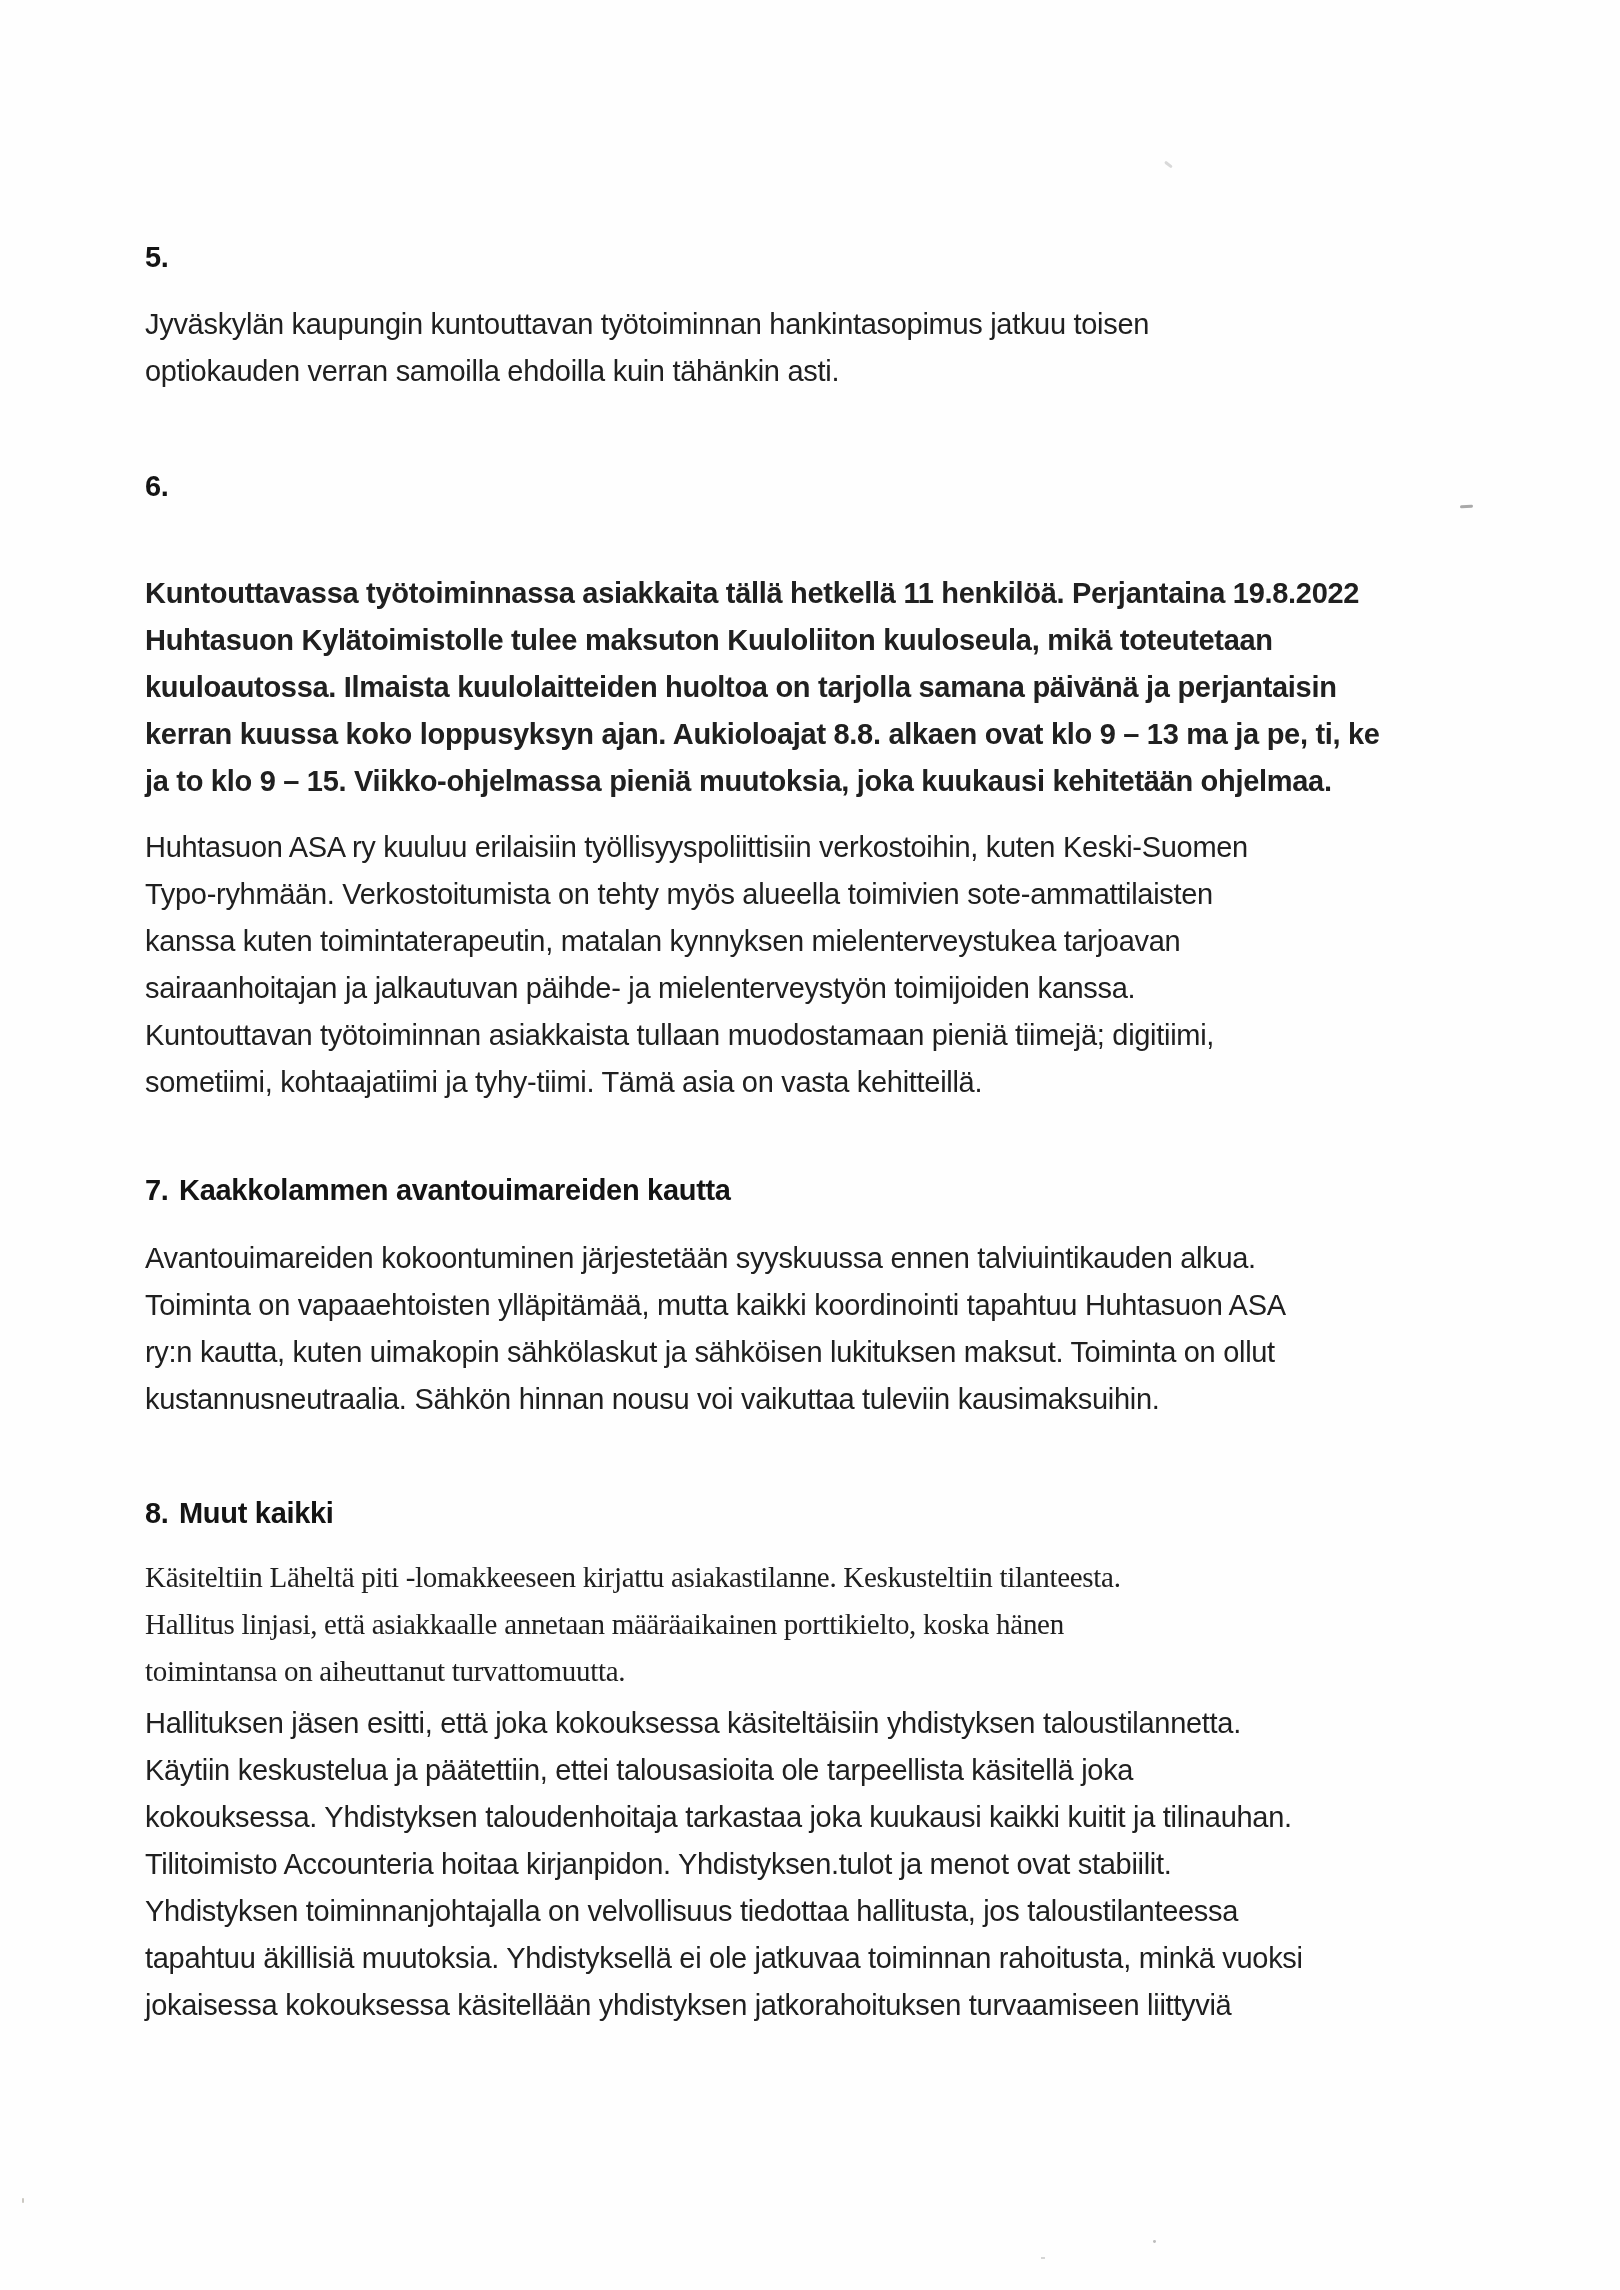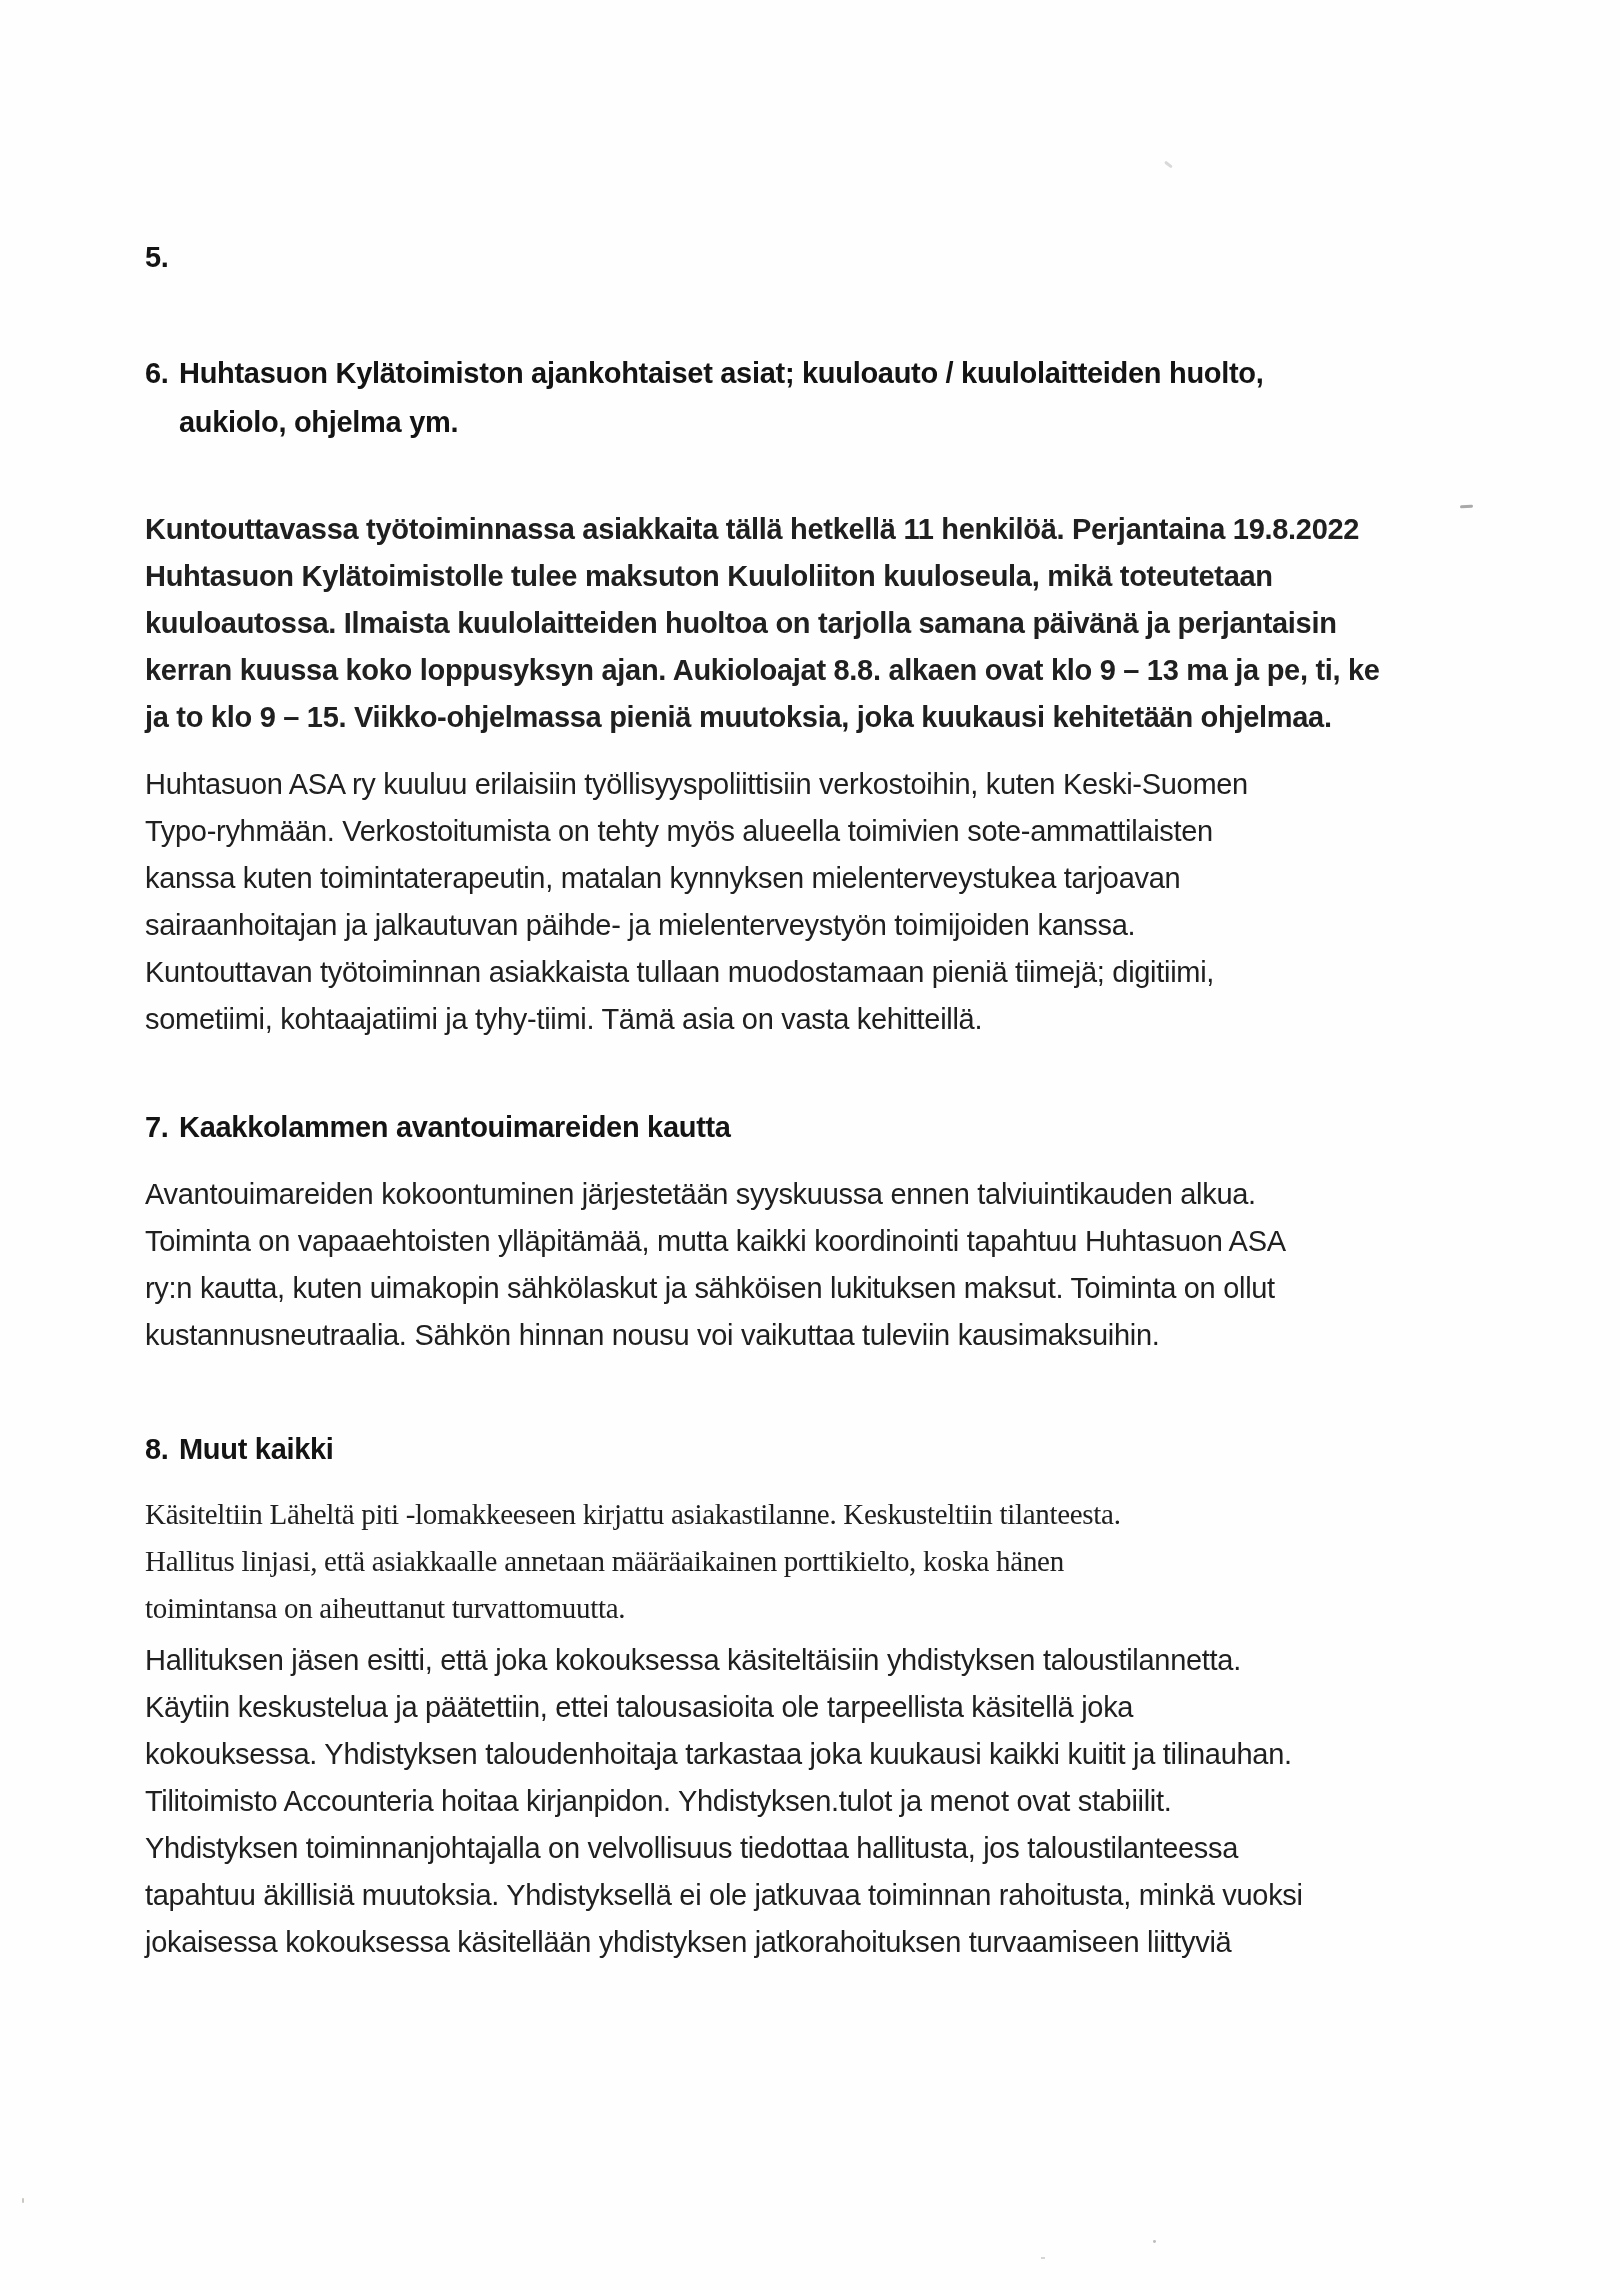--- a/index.html
+++ b/index.html
@@ -95,27 +95,27 @@
 </head>
 <body>
 
 <div class="page">
   <div class="content">
 
     <section>
       <div class="heading">
         <span class="num">5.</span>
       </div>
+      <div class="para mt19">Jyväskylän kaupungin kuntouttavan työtoiminnan hankintasopimus jatkuu toisen
+optiokauden verran samoilla ehdoilla kuin tähänkin asti.</div>
     </section>
 
     <section class="sec6">
       <div class="heading">
         <span class="num">6.</span>
-        <span class="title">Huhtasuon Kylätoimiston ajankohtaiset asiat; kuuloauto / kuulolaitteiden huolto,
-aukiolo, ohjelma ym.</span>
       </div>
       <div class="para mt60">Kuntouttavassa työtoiminnassa asiakkaita tällä hetkellä 11 henkilöä. Perjantaina 19.8.2022
 Huhtasuon Kylätoimistolle tulee maksuton Kuuloliiton kuuloseula, mikä toteutetaan
 kuuloautossa. Ilmaista kuulolaitteiden huoltoa on tarjolla samana päivänä ja perjantaisin
 kerran kuussa koko loppusyksyn ajan. Aukioloajat 8.8. alkaen ovat klo 9 – 13 ma ja pe, ti, ke
 ja to klo 9 – 15. Viikko-ohjelmassa pieniä muutoksia, joka kuukausi kehitetään ohjelmaa.</div>
       <div class="para mt20">Huhtasuon ASA ry kuuluu erilaisiin työllisyyspoliittisiin verkostoihin, kuten Keski-Suomen
 Typo-ryhmään. Verkostoitumista on tehty myös alueella toimivien sote-ammattilaisten
 kanssa kuten toimintaterapeutin, matalan kynnyksen mielenterveystukea tarjoavan
 sairaanhoitajan ja jalkautuvan päihde- ja mielenterveystyön toimijoiden kanssa.

